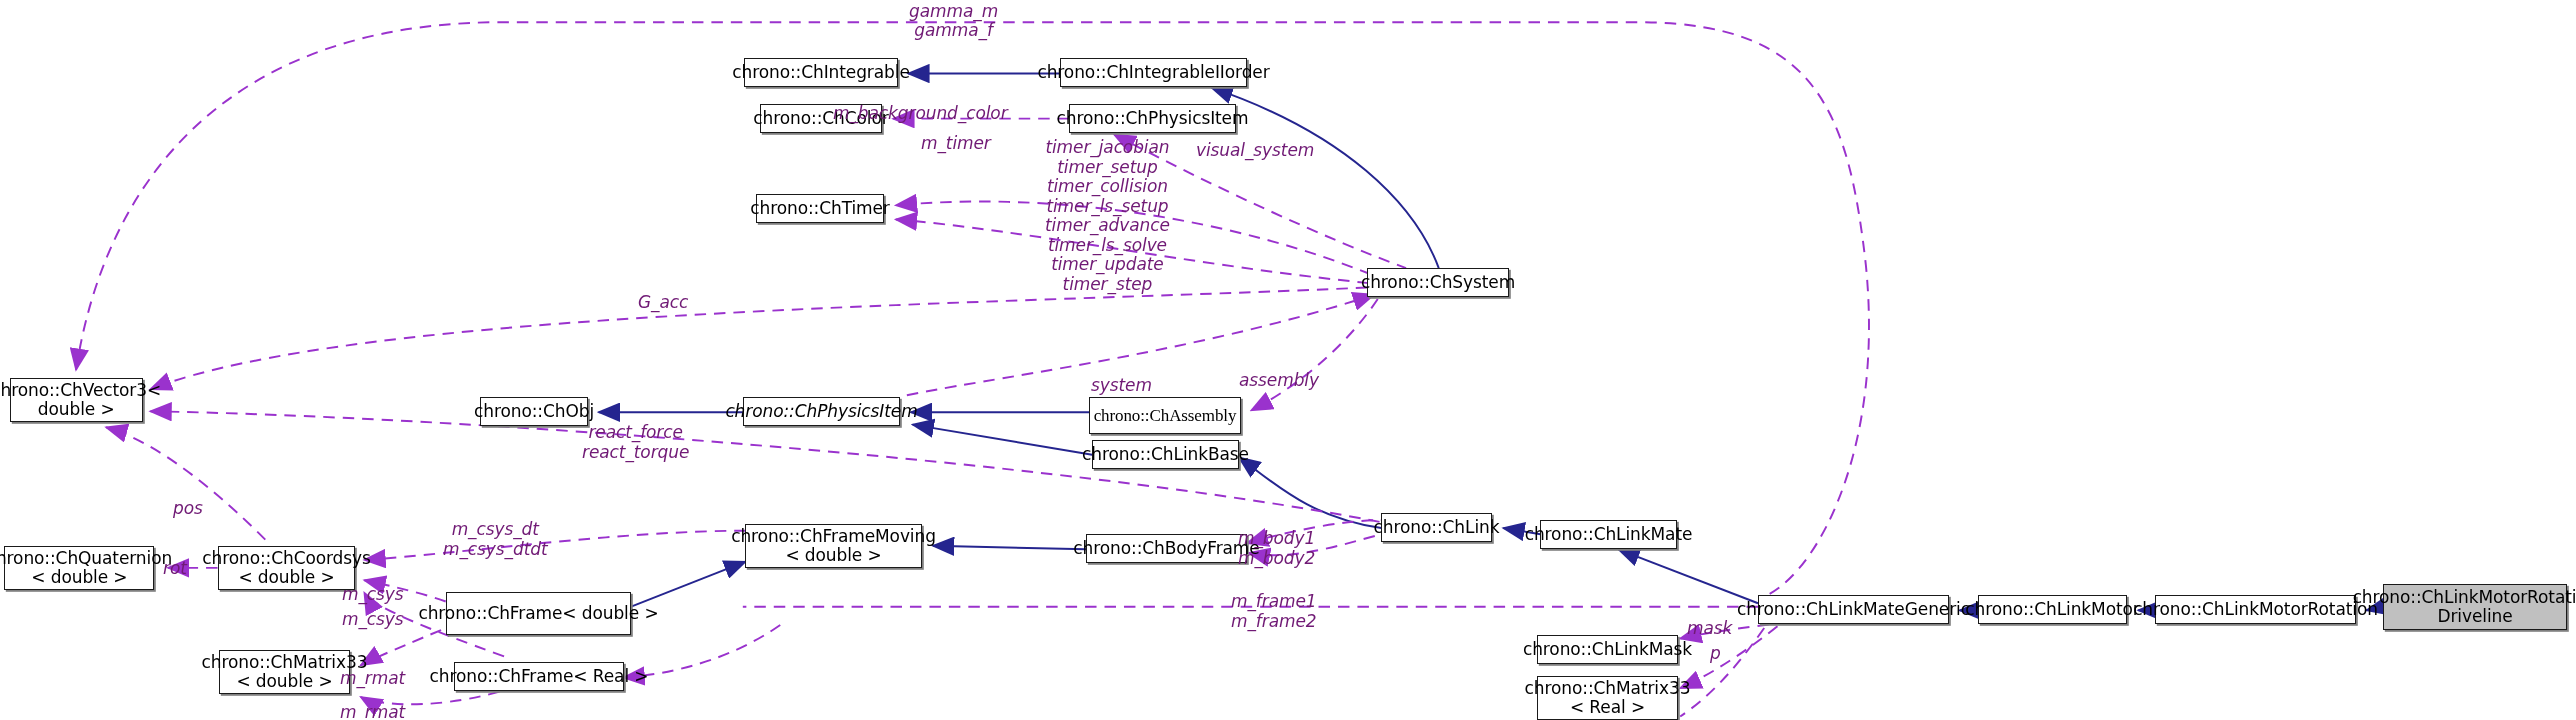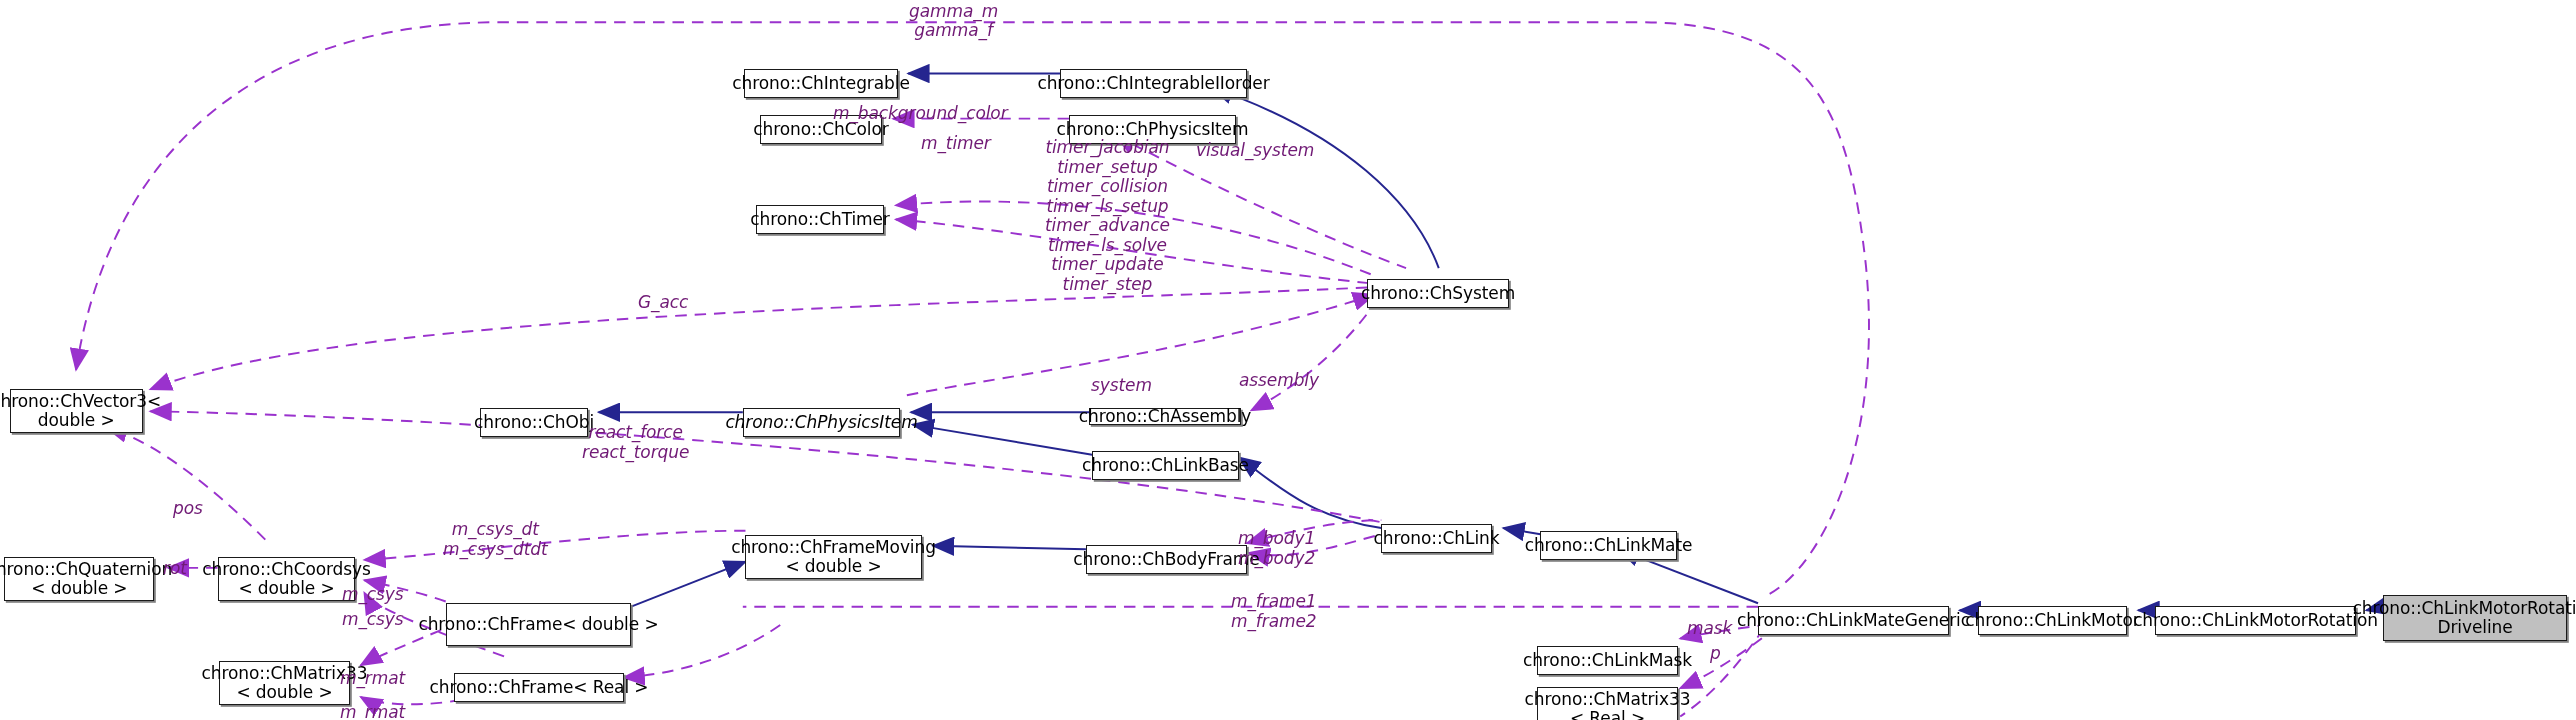--- a/index.html
+++ b/index.html
@@ -32,21 +32,20 @@
     box-shadow: 1.8px 1.8px 0 0 #808080;
     display: flex;
     align-items: center;
     justify-content: center;
     text-align: center;
     color: #000000;
     font-size: 17px;
     line-height: 1.12;
     white-space: pre;
     letter-spacing: -0.1px;
-    margin-top: 11px;
   }
   .node.filled {
     background: #c0c0c0;
   }
   .edge-label {
     position: absolute;
     color: #701a75;
     font-size: 17px;
     line-height: 1.15;
     white-space: pre;
@@ -117,21 +116,21 @@
       <div class="node" style="left: 744px; top: 58px; width: 154px; height: 29px;">chrono::ChIntegrable</div>
       <div class="node" style="left: 1060px; top: 58px; width: 187px; height: 29px;">chrono::ChIntegrableIIorder</div>
       <div class="node" style="left: 760px; top: 104px; width: 122px; height: 29px;">chrono::ChColor</div>
       <div class="node" style="left: 1069px; top: 104px; width: 167px; height: 29px;">chrono::ChPhysicsItem</div>
       <div class="node" style="left: 756px; top: 194px; width: 128px; height: 29px;">chrono::ChTimer</div>
       <div class="node" style="left: 1367px; top: 268px; width: 142px; height: 29px;">chrono::ChSystem</div>
       <div class="node" style="left: 9.7px; top: 378px; width: 133px; height: 44px;">chrono::ChVector3&lt;
 double &gt;</div>
       <div class="node" style="left: 480px; top: 397px; width: 108px; height: 29px;">chrono::ChObj</div>
       <div class="node" style="left: 743px; top: 397px; width: 157px; height: 29px; font-style: italic;">chrono::ChPhysicsItem</div>
-      <div class="node" style="left: 1089px; top: 397px; width: 152px; height: 17px;">chrono::ChAssembly</div>
+      <div class="node" style="left: 1089px; top: 397px; width: 152px; height: 37px; font-family: Liberation Serif, serif;">chrono::ChAssembly</div>
       <div class="node" style="left: 1092px; top: 440px; width: 147px; height: 29px;">chrono::ChLinkBase</div>
       <div class="node" style="left: 4.4px; top: 546px; width: 150px; height: 44px;">chrono::ChQuaternion
 &lt; double &gt;</div>
       <div class="node" style="left: 218px; top: 546px; width: 137px; height: 44px;">chrono::ChCoordsys
 &lt; double &gt;</div>
       <div class="node" style="left: 446px; top: 592px; width: 185px; height: 43px;">chrono::ChFrame&lt; double &gt;</div>
       <div class="node" style="left: 454px; top: 662px; width: 170px; height: 29px;">chrono::ChFrame&lt; Real &gt;</div>
       <div class="node" style="left: 219px; top: 650px; width: 131px; height: 44px;">chrono::ChMatrix33
 &lt; double &gt;</div>
       <div class="node" style="left: 745px; top: 524px; width: 177px; height: 44px;">chrono::ChFrameMoving

